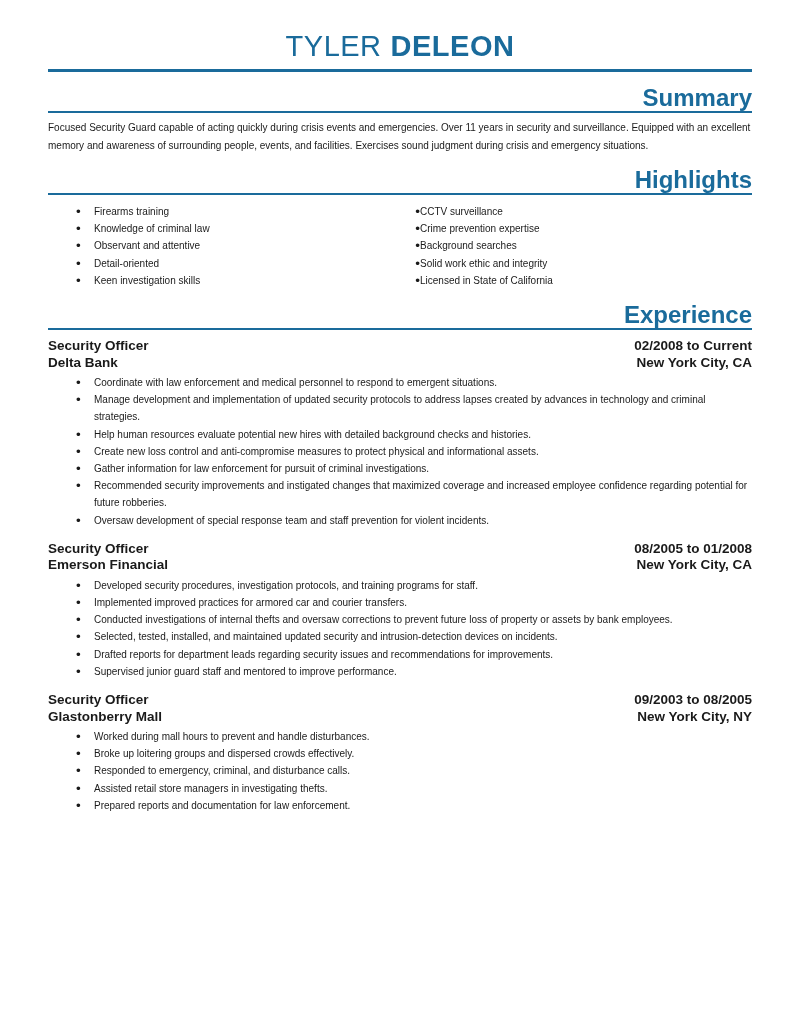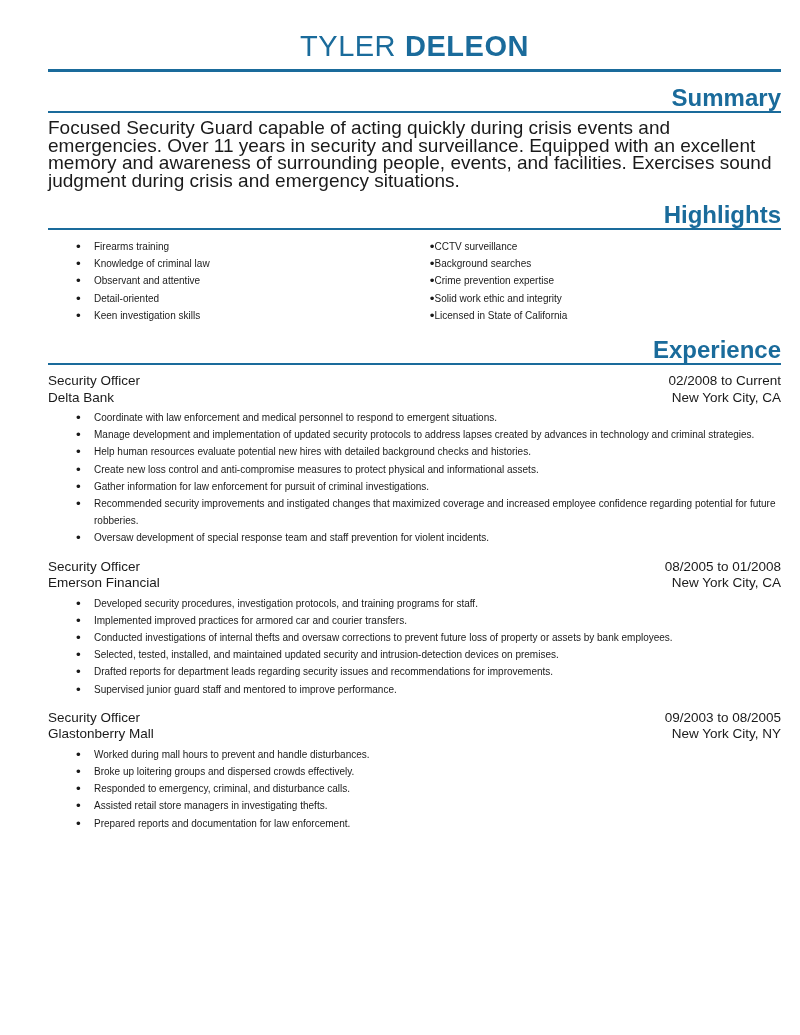--- a/index.html
+++ b/index.html
@@ -2,44 +2,44 @@
 <html style="--accent: #1a6b9b; --text: #1a1a1a;"><head>
 <meta charset="utf-8">
 <style>
   :root { --accent:#1a6b9b; --text:#1a1a1a; }
   * { box-sizing:border-box; }
   body { margin:0; background:#ffffff; }
   .page {
     width:800px; height:1035px; overflow:hidden;
     background:#ffffff; color:var(--text);
     font-family:"Liberation Sans","DejaVu Sans",sans-serif;
-    padding:30px 19px 0 48px;
+    padding:30px 48px 0 48px;
   }
   
   .name { text-align:center; color:var(--accent); font-size:29px; letter-spacing:.5px; line-height:32px; }
   .name .first { font-weight:400; margin-right:9px; }
   .name .last  { font-weight:700; }
   .rule-thick { border:0; border-top:3px solid var(--accent); margin:7px 0 0 0; }
   .contact { text-align:center; font-size:12.5px; margin-top:9px; color:var(--text); }
   
   .section-title { text-align:right; color:var(--accent); font-weight:700; font-size:24px; margin-top:15px; line-height:21px; }
   .rule { border:0; border-top:2px solid var(--accent); margin:3px 0 0 0; }
-  .summary-text { font-size:19px; line-height:17.5px; margin-top:6px; }
+  .summary-text { font-size:10px; line-height:17.5px; margin-top:6px; }
   
   ul.blist { list-style:none; margin:0; padding:0 0 0 28px; }
   ul.blist li { display:flex; font-size:10px; line-height:17.2px; }
   ul.blist li::before { content:"\2022"; flex:0 0 18px; width:18px; font-size:13.5px; }
   
   .hl-cols { display:flex; margin-top:8px; }
   .hl-col { width:50%; }
   .hl-col.right { padding-left:2px;text-align:right; }
   
   .job { margin-top:12px; }
   .job.first { margin-top:8px; }
-  .job-row { display:flex; justify-content:space-between; font-size:13.5px; font-weight:400; line-height:16.5px; }
+  .job-row { display:flex; justify-content:space-between; font-size:13.5px; font-weight:700; line-height:16.5px; }
   .job ul.blist { margin-top:3px; }
 </style>
 </head>
 <body>
 
 <div class="page">
 
   <div class="name">
     <span class="first">TYLER</span><span class="last">DELEON</span>
   </div>
@@ -69,24 +69,24 @@
         <li>
           <span class="txt">Keen investigation skills</span>
         </li>
       </ul>
     <ul class="blist hl-col right">
 
     <li>
           <span class="txt">CCTV surveillance</span>
         </li>
         <li>
-          <span class="txt">Background searches</span>
+          <span class="txt">Crime prevention expertise</span>
         </li>
         <li>
-          <span class="txt">Crime prevention expertise</span>
+          <span class="txt">Background searches</span>
         </li>
         <li>
           <span class="txt">Solid work ethic and integrity</span>
         </li>
         <li>
           <span class="txt">Licensed in State of California</span>
         </li>
       </ul>
   </div>
 
@@ -142,21 +142,21 @@
     <li>
           <span class="txt">Developed security procedures, investigation protocols, and training programs for staff.</span>
         </li>
         <li>
           <span class="txt">Implemented improved practices for armored car and courier transfers.</span>
         </li>
         <li>
           <span class="txt">Conducted investigations of internal thefts and oversaw corrections to prevent future loss of property or assets by bank employees.</span>
         </li>
         <li>
-          <span class="txt">Selected, tested, installed, and maintained updated security and intrusion-detection devices on premises.</span>
+          <span class="txt">Selected, tested, installed, and maintained updated security and intrusion-detection devices on incidents.</span>
         </li>
         <li>
           <span class="txt">Drafted reports for department leads regarding security issues and recommendations for improvements.</span>
         </li>
         <li>
           <span class="txt">Supervised junior guard staff and mentored to improve performance.</span>
         </li>
       </ul>
   </div>
 

